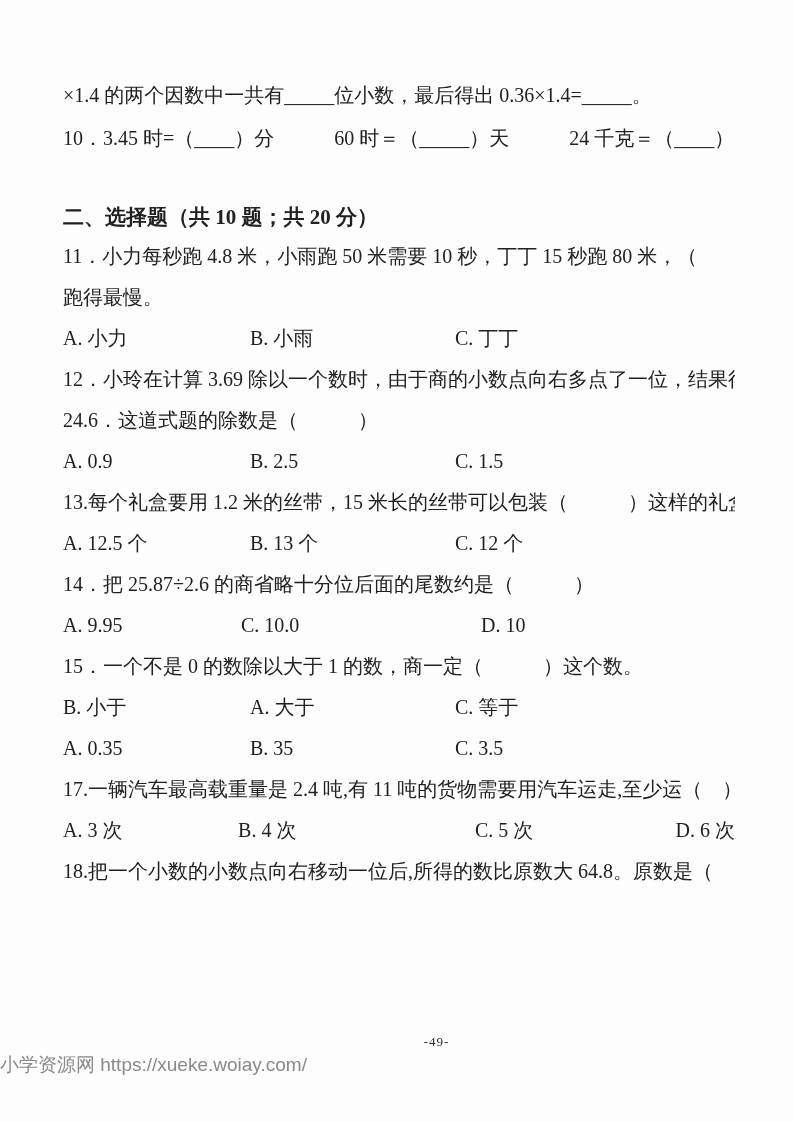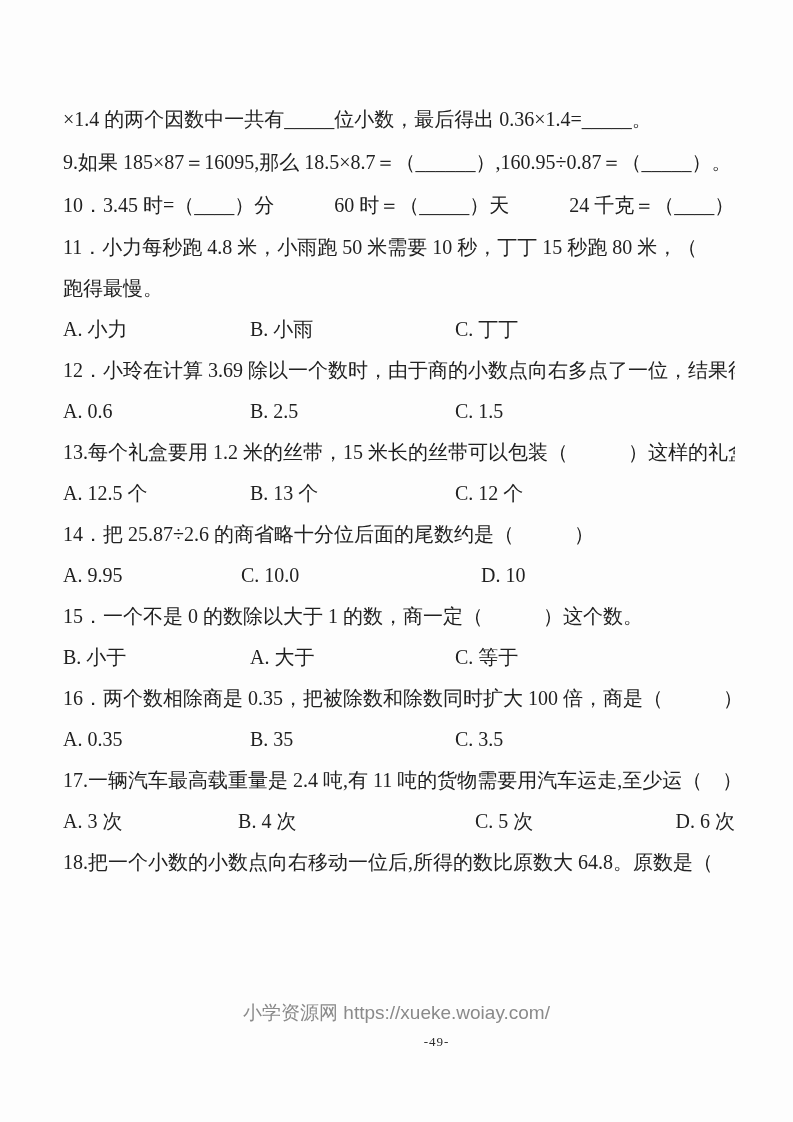--- a/index.html
+++ b/index.html
@@ -12,21 +12,21 @@
     width: 793px;
     height: 1122px;
     margin: 0 auto;
     background: #fdfdfd;
     color: #212121;
     font-family: "Liberation Serif", "DejaVu Serif", serif;
     font-size: 20px;
     overflow: hidden;
   }
   .content {
-    padding: 98px 58px 0 63px;
+    padding: 74px 58px 0 63px;
   }
   .line {
     height: 43px;
     display: flex;
     align-items: center;
     white-space: nowrap;
     overflow: hidden;
   }
   .choice .line {
     height: 41px;
@@ -55,54 +55,54 @@
     left: 0;
     width: 100%;
     text-align: center;
     font-size: 13px;
     color: #2a2a2a;
     letter-spacing: 1px;
     margin-left: 40px;
   }
   .footer-site {
     position: absolute;
-    top: 1000px;
+    top: 1052px;
     left: 0;
     width: 100%;
-    text-align: center;
     font-size: 19px;
     color: #8a8a8a;
     font-family: "Liberation Sans", "DejaVu Sans", sans-serif;
   }
 </style>
 </head>
 <body>
 
 <div class="page">
   <div class="content">
 
     <div class="fillins">
       <div class="line">×1.4 的两个因数中一共有_____位小数，最后得出 0.36×1.4=_____。</div>
-      <div class="line">9.如果 185×87＝16095,那么 18.5×8.7＝（______）,160.95÷0.87＝（_____）。</div>
       <div class="line">10．3.45 时=（____）分　　　60 时＝（_____）天　　　24 千克＝（____）吨</div>
     </div>
 
     <div class="choice">
+      <div class="heading">二、选择题（共 10 题；共 20 分）</div>
 
       <div class="line">11．小力每秒跑 4.8 米，小雨跑 50 米需要 10 秒，丁丁 15 秒跑 80 米，（　　）</div>
       <div class="line">跑得最慢。</div>
       <div class="line opts three">
         <span>A. 小力</span>
         <span>B. 小雨</span>
         <span>C. 丁丁</span>
       </div>
 
       <div class="line">12．小玲在计算 3.69 除以一个数时，由于商的小数点向右多点了一位，结果得</div>
+      <div class="line">24.6．这道式题的除数是（　　　）</div>
       <div class="line opts three">
-        <span>A. 0.6</span>
+        <span>A. 0.9</span>
         <span>B. 2.5</span>
         <span>C. 1.5</span>
       </div>
 
       <div class="line">13.每个礼盒要用 1.2 米的丝带，15 米长的丝带可以包装（　　　）这样的礼盒。</div>
       <div class="line opts three">
         <span>A. 12.5 个</span>
         <span>B. 13 个</span>
         <span>C. 12 个</span>
       </div>
@@ -114,21 +114,20 @@
         <span>D. 10</span>
       </div>
 
       <div class="line">15．一个不是 0 的数除以大于 1 的数，商一定（　　　）这个数。</div>
       <div class="line opts three">
         <span>B. 小于</span>
         <span>A. 大于</span>
         <span>C. 等于</span>
       </div>
 
-      <div class="line">16．两个数相除商是 0.35，把被除数和除数同时扩大 100 倍，商是（　　　）</div>
       <div class="line opts three">
         <span>A. 0.35</span>
         <span>B. 35</span>
         <span>C. 3.5</span>
       </div>
 
       <div class="line">17.一辆汽车最高载重量是 2.4 吨,有 11 吨的货物需要用汽车运走,至少运（　）。</div>
       <div class="line opts four">
         <span>A. 3 次</span>
         <span>B. 4 次</span>

